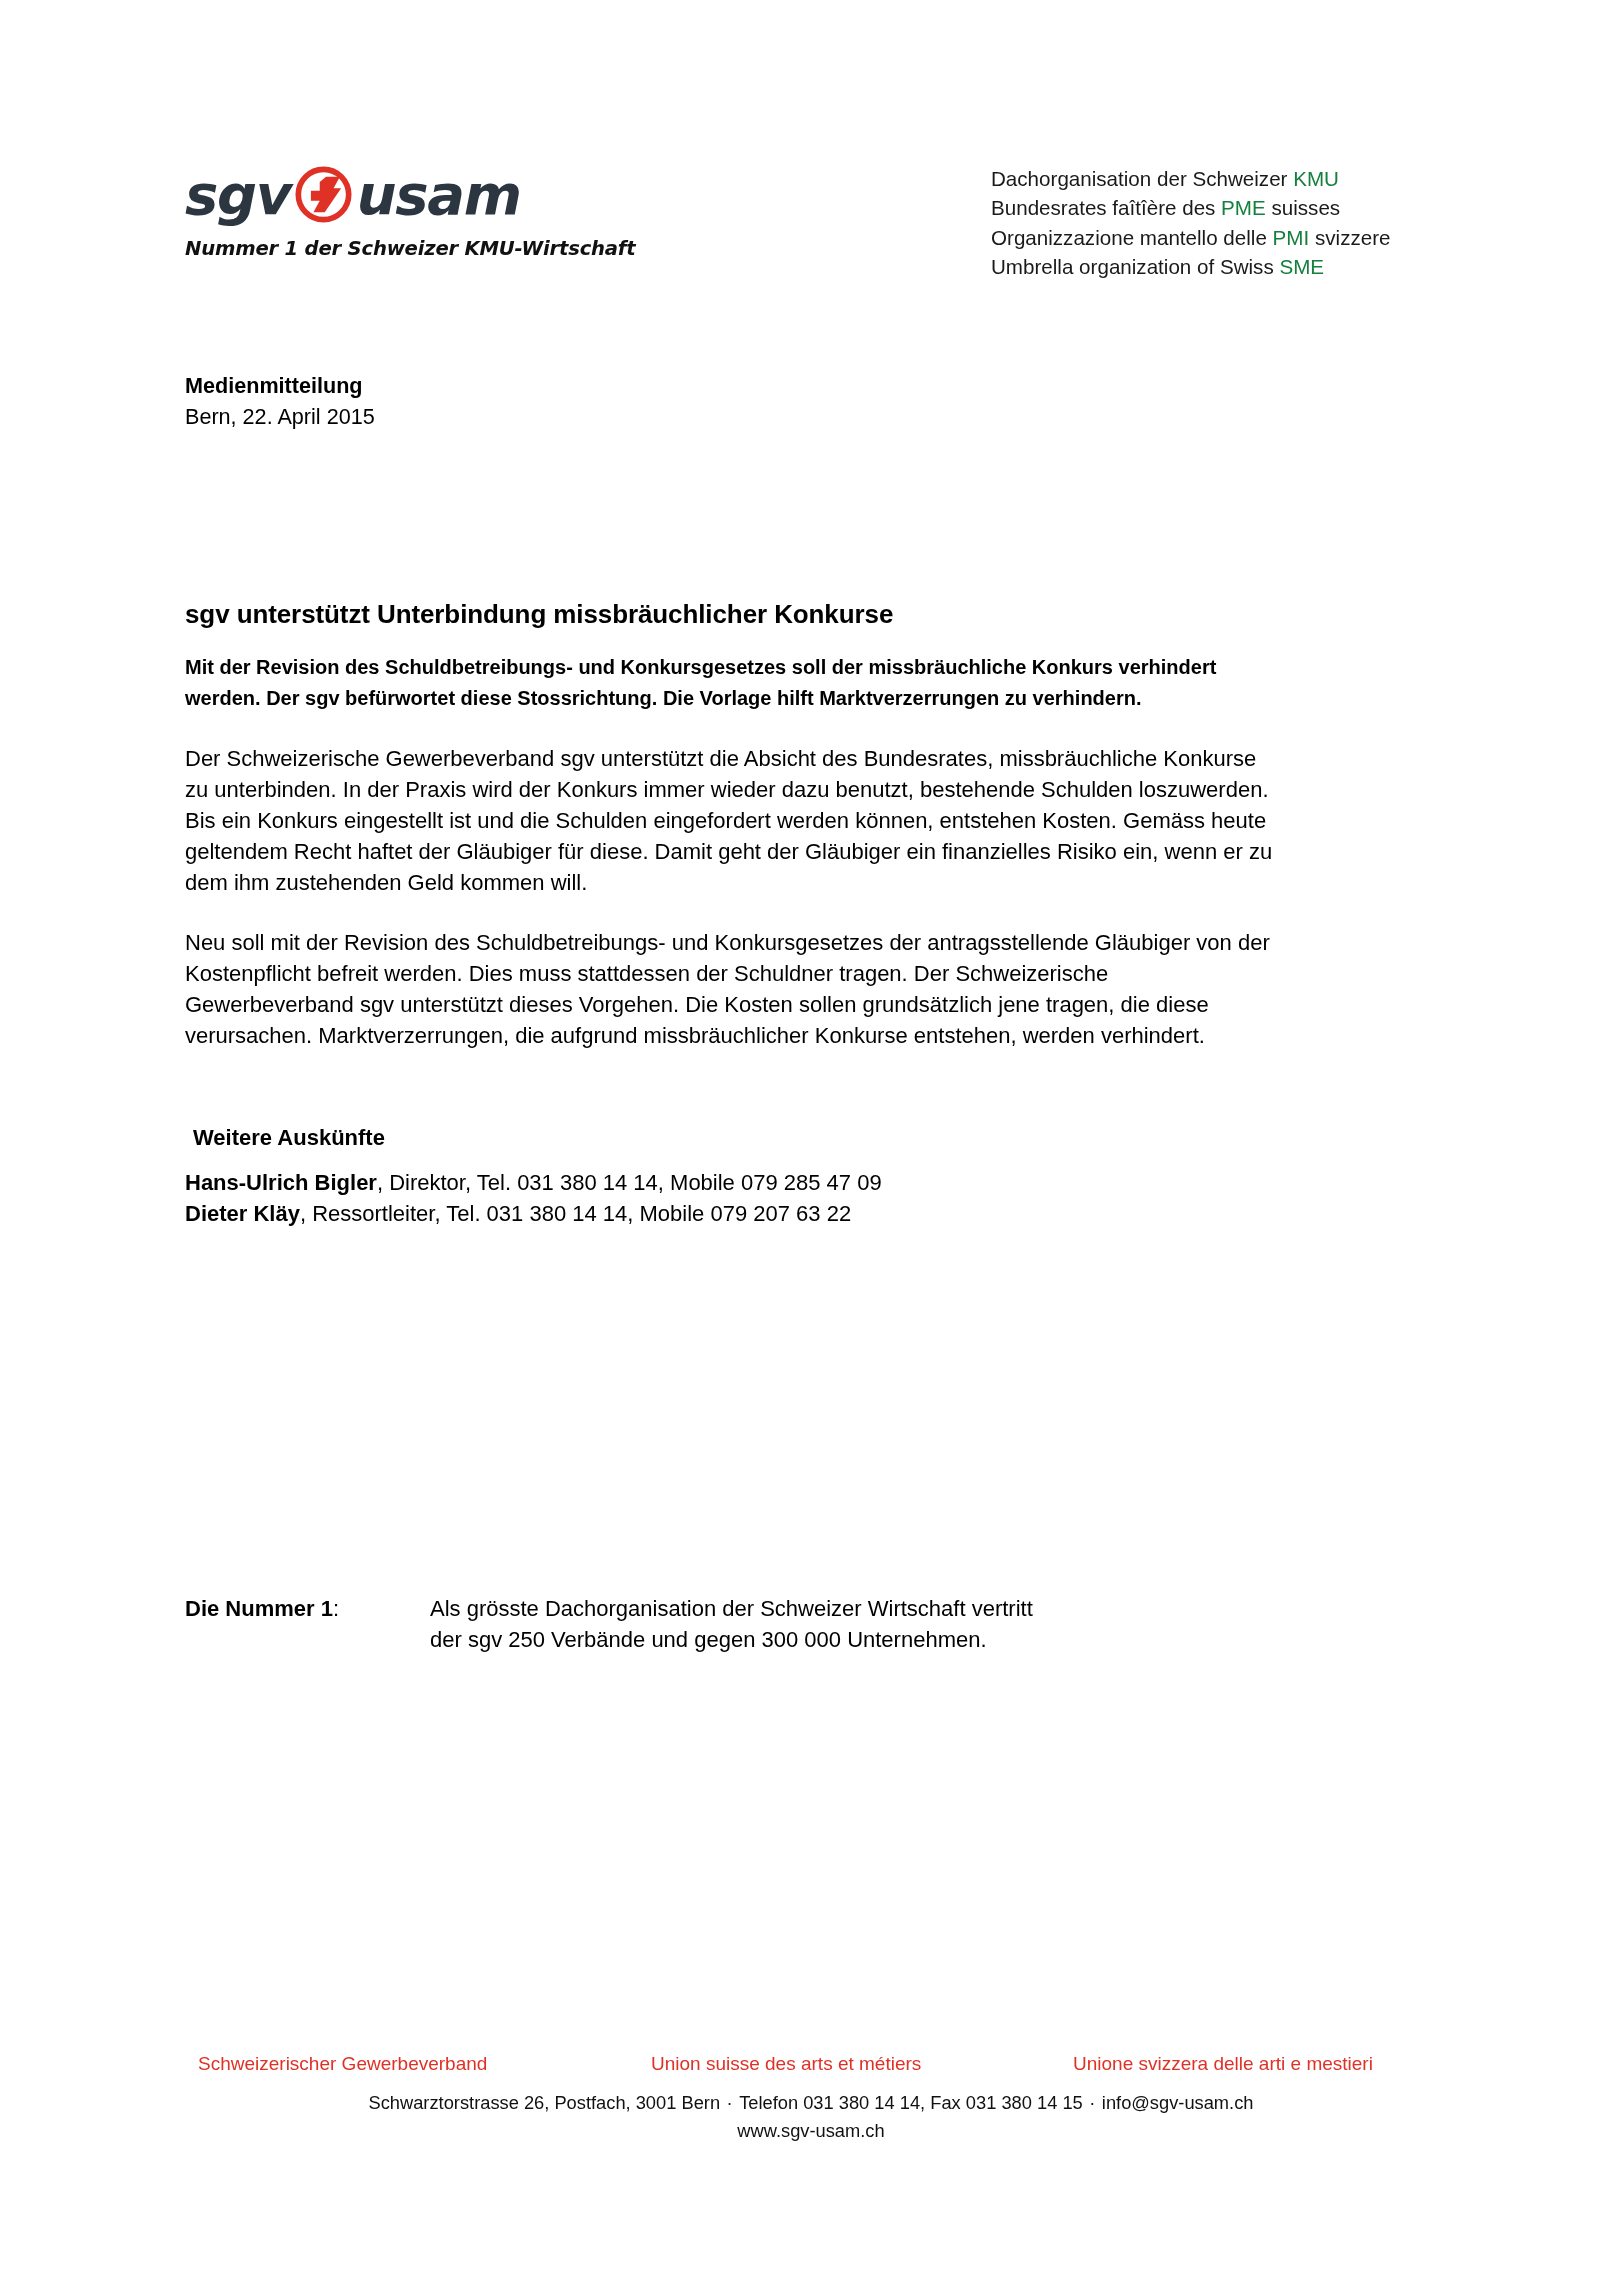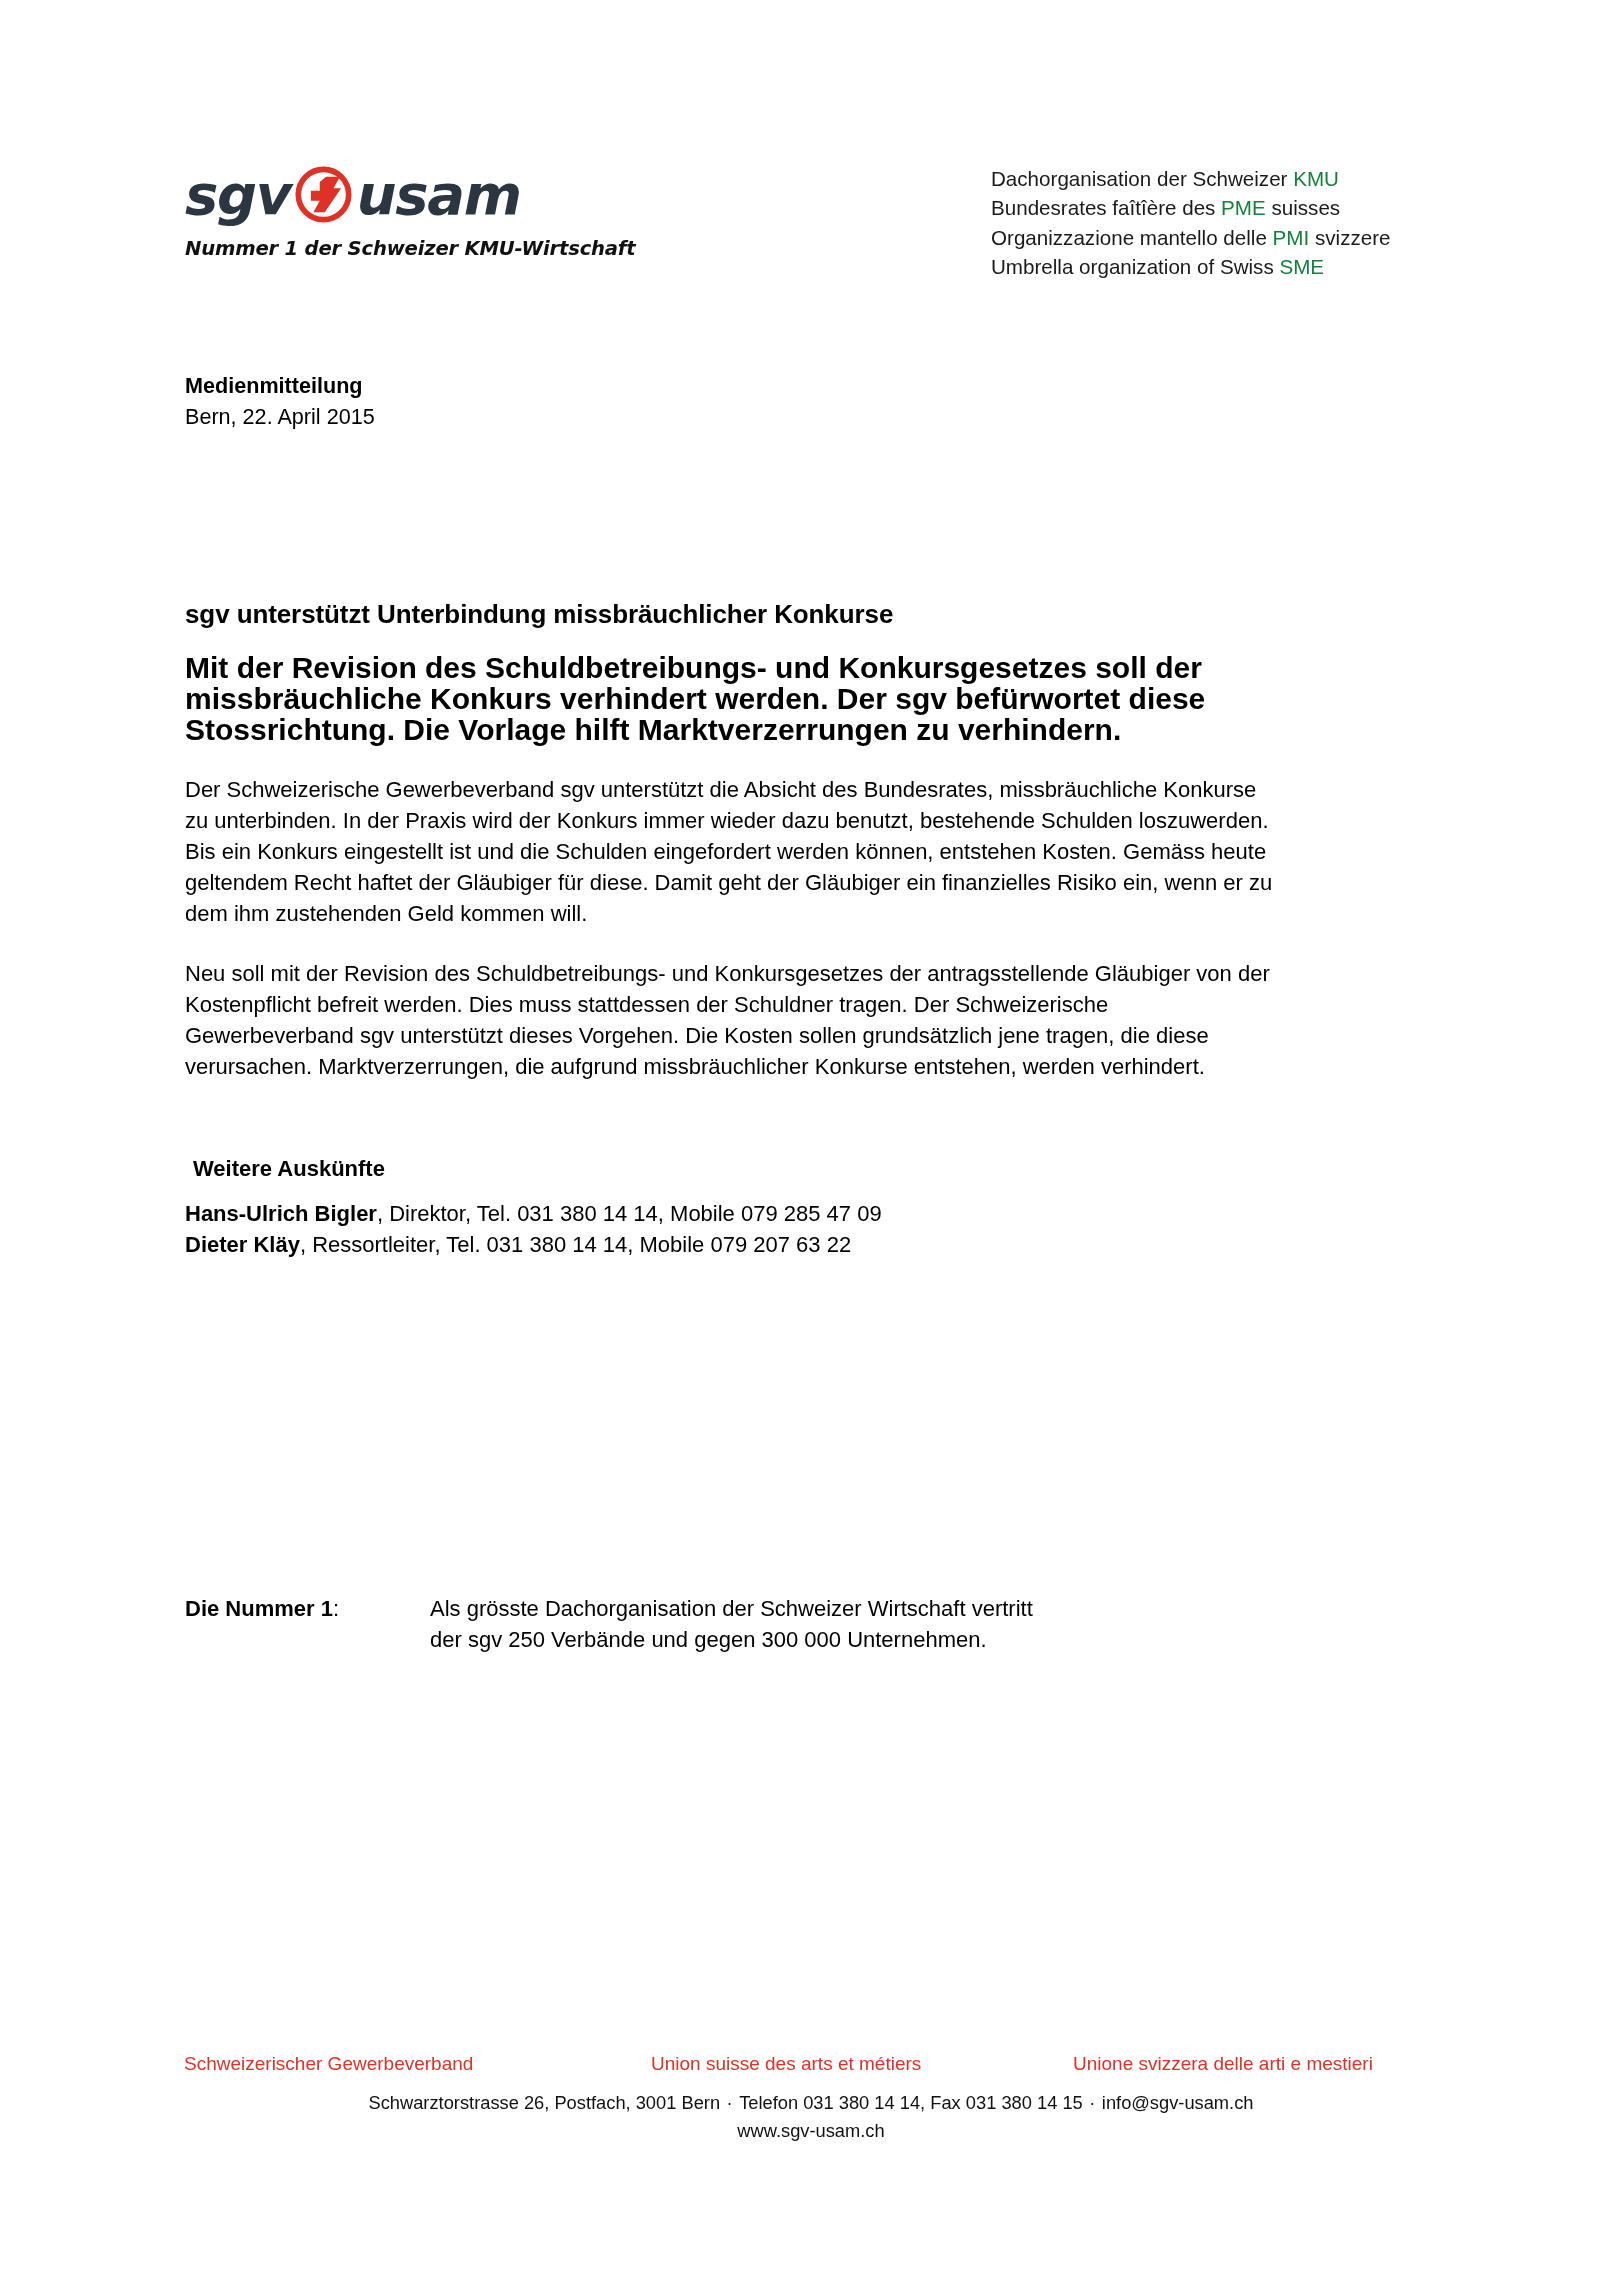--- a/index.html
+++ b/index.html
@@ -96,21 +96,21 @@
   }
   h1.title {
     margin: 0;
     font-size: 26px;
     font-weight: bold;
     line-height: 34px;
     letter-spacing: -0.1px;
   }
   p.lead {
     margin: 21px 0 0 0;
-    font-size: 30px;
+    font-size: 20px;
     font-weight: bold;
     line-height: 31px;
   }
   p.body-text {
     margin: 29px 0 0 0;
     font-size: 22px;
     line-height: 31px;
   }
   .section-gap { height: 63px; }
 
@@ -151,21 +151,21 @@
     top: 2053px;
     width: 1622px;
   }
   .footer-langs {
     position: relative;
     height: 31px;
     color: #e03127;
     font-size: 19px;
   }
   .footer-langs span { position: absolute; top: 0; white-space: nowrap; }
-  .fl-de { left: 184px; }
+  .fl-de { left: 198px; }
   .fl-fr { left: 651px; }
   .fl-it { left: 1073px; }
   .footer-address {
     margin-top: 5.2px;
     text-align: center;
     font-size: 18.3px;
     line-height: 27.5px;
     color: #111111;
   }
   .footer-address .sep { padding: 0 6.5px; }

